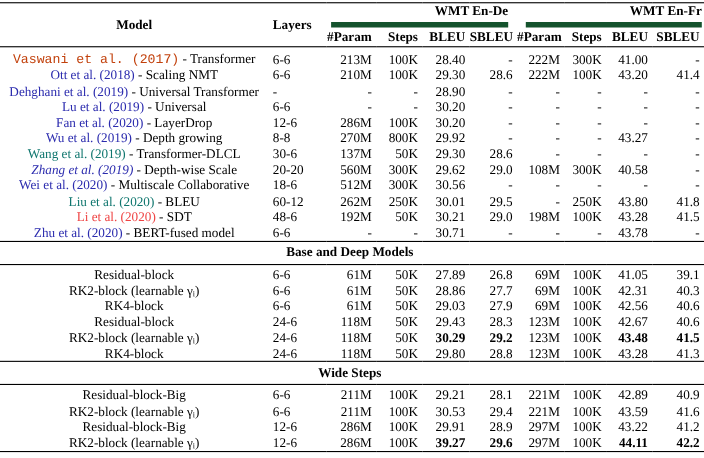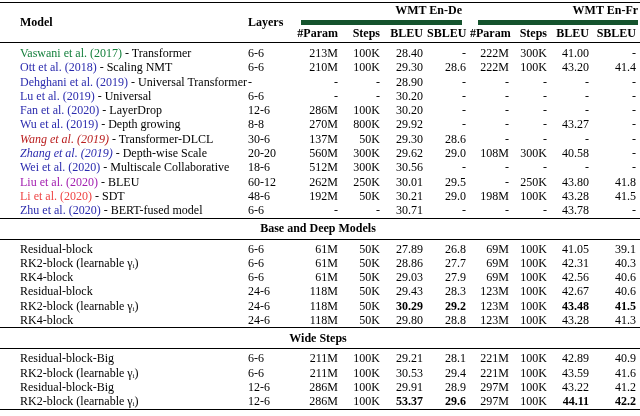--- a/index.html
+++ b/index.html
@@ -2,21 +2,21 @@
 <html><head>
 <meta charset="utf-8">
 <style>
   html,body{margin:0;padding:0;background:#ffffff;}
   body{width:640px;height:416px;font-family:"Liberation Serif",serif;color:#000;overflow:hidden;}
   table{width:640px;border-collapse:collapse;table-layout:fixed;
         border-top:1.6px solid #000;border-bottom:1.8px solid #000;margin-top:2px;}
   th,td{padding:0;font-size:12px;line-height:14.3px;white-space:nowrap;vertical-align:middle;}
   
   td,th{text-align:right;}
-  td.model,th.model-h{text-align:left;padding-left:20px;}
+  td.model,th.model-h{text-align:center;padding-left:4px;}
   td.layers,th.layers-h{text-align:left;padding-left:8px;}
   td:not(.model):not(.layers){padding-right:4px;}
   tr.subhead th{padding-right:4px;}
   
   thead th{font-weight:bold;}
   tr.grouphead th{height:22px;vertical-align:middle;}
   th.group{padding:0;}
   .gr{border-bottom:5px solid #14532d;text-align:right;padding-bottom:2px;margin:0 8px 0 4px;}
   .gr2{margin:0 2px 0 8px;}
   tr.subhead th{height:17px;border-bottom:1.4px solid #000;}
@@ -62,21 +62,21 @@
       <th>BLEU</th>
       <th>SBLEU</th>
       <th>#Param</th>
       <th>Steps</th>
       <th>BLEU</th>
       <th>SBLEU</th>
     </tr>
   </thead>
   <tbody id="tbody">
       <tr>
-        <td class="model"><span class="cite" style="color: #15803d;">Vaswani et al. (2017)</span><span> - Transformer</span></td>
+        <td class="model"><span class="cite" style="color: #c2410c; font-family: Liberation Mono, monospace;">Vaswani et al. (2017)</span><span> - Transformer</span></td>
         <td class="layers">6-6</td>
         <td>213M</td>
         <td>100K</td>
         <td>28.40</td>
         <td>-</td>
         <td>222M</td>
         <td>300K</td>
         <td>41.00</td>
         <td>-</td>
       </tr>
@@ -134,21 +134,21 @@
         <td>270M</td>
         <td>800K</td>
         <td>29.92</td>
         <td>-</td>
         <td>-</td>
         <td>-</td>
         <td>43.27</td>
         <td>-</td>
       </tr>
       <tr>
-        <td class="model"><span class="cite" style="color: #b91c1c; font-style: italic;">Wang et al. (2019)</span><span> - Transformer-DLCL</span></td>
+        <td class="model"><span class="cite" style="color: #0f766e;">Wang et al. (2019)</span><span> - Transformer-DLCL</span></td>
         <td class="layers">30-6</td>
         <td>137M</td>
         <td>50K</td>
         <td>29.30</td>
         <td>28.6</td>
         <td>-</td>
         <td>-</td>
         <td>-</td>
         <td>-</td>
       </tr>
@@ -170,21 +170,21 @@
         <td>512M</td>
         <td>300K</td>
         <td>30.56</td>
         <td>-</td>
         <td>-</td>
         <td>-</td>
         <td>-</td>
         <td>-</td>
       </tr>
       <tr>
-        <td class="model"><span class="cite" style="color: #a21caf;">Liu et al. (2020)</span><span> - BLEU</span></td>
+        <td class="model"><span class="cite" style="color: #0f766e;">Liu et al. (2020)</span><span> - BLEU</span></td>
         <td class="layers">60-12</td>
         <td>262M</td>
         <td>250K</td>
         <td>30.01</td>
         <td>29.5</td>
         <td>-</td>
         <td>250K</td>
         <td>43.80</td>
         <td>41.8</td>
       </tr>
@@ -324,21 +324,21 @@
         <td>297M</td>
         <td>100K</td>
         <td>43.22</td>
         <td>41.2</td>
       </tr>
       <tr>
         <td class="model">RK2-block (learnable γᵢ)</td>
         <td class="layers">12-6</td>
         <td>286M</td>
         <td>100K</td>
-        <td class="b">53.37</td>
+        <td class="b">39.27</td>
         <td class="b">29.6</td>
         <td>297M</td>
         <td>100K</td>
         <td class="b">44.11</td>
         <td class="b">42.2</td>
       </tr>
     </tbody>
 </table>
 
 </body></html>

